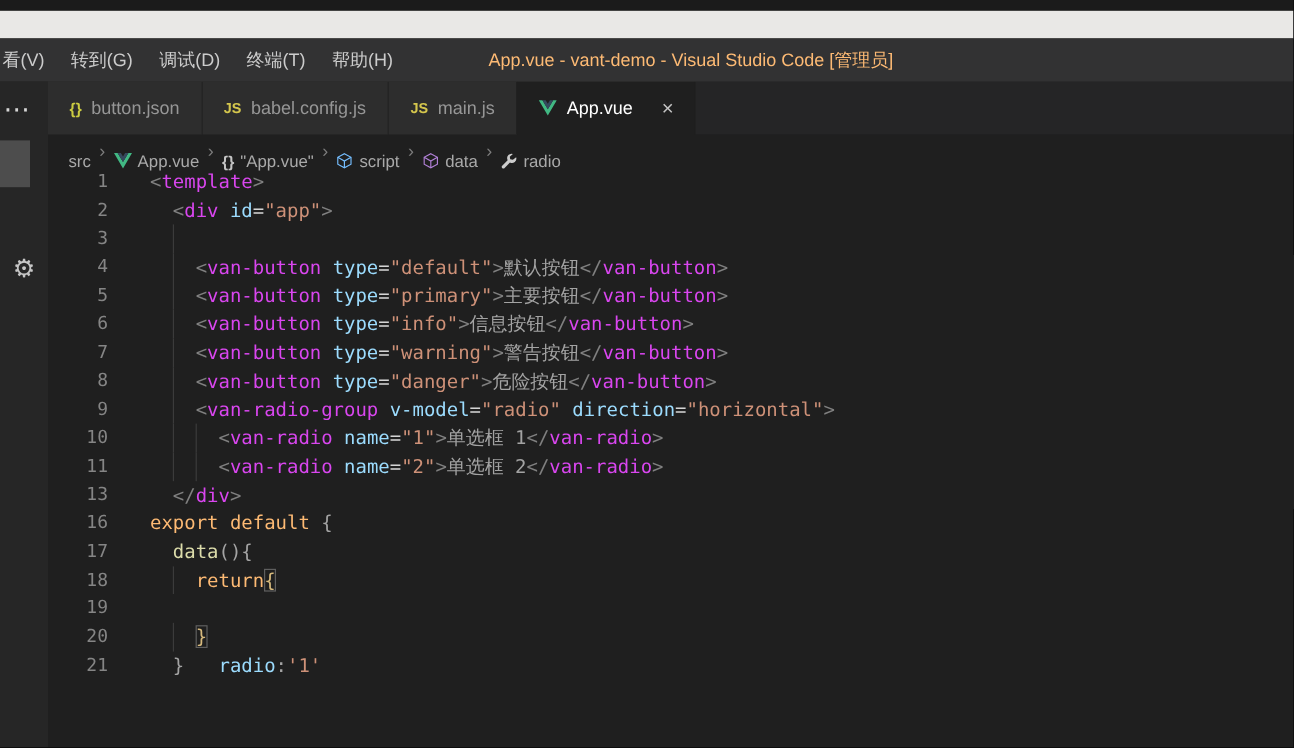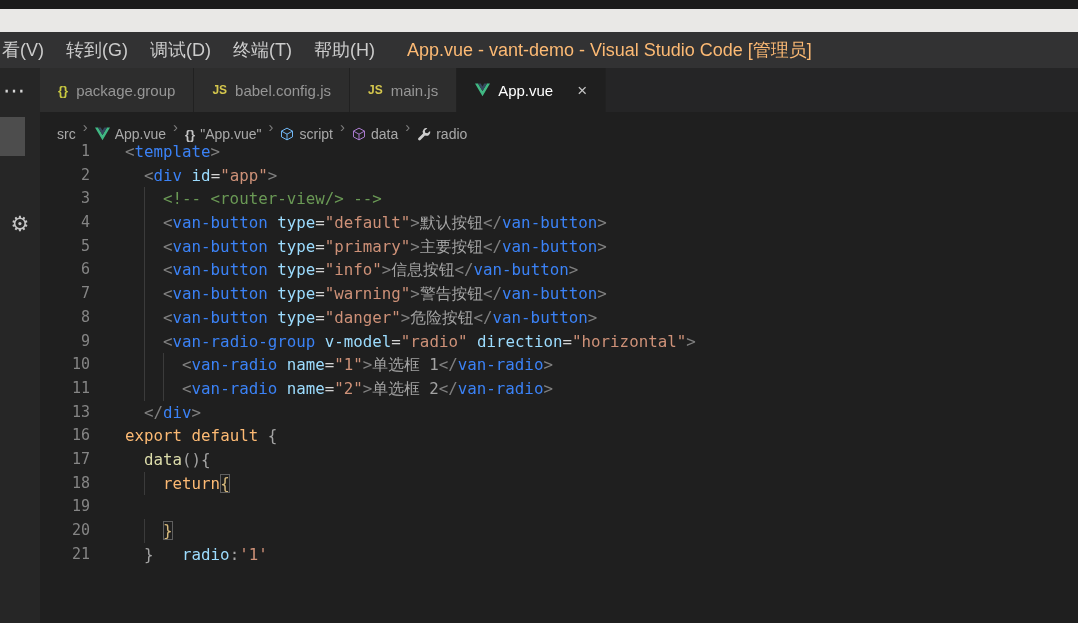--- a/index.html
+++ b/index.html
@@ -1,21 +1,21 @@
 <!DOCTYPE html>
 <html><head>
 <meta charset="utf-8">
 <style>
   html,body{margin:0;padding:0;background:#000;}
   .screen{width:1078px;height:623px;position:relative;overflow:hidden;background:#1f1f1f;
           font-family:"Liberation Sans",sans-serif;-webkit-font-smoothing:antialiased;}
   .strip-dark{height:9px;background:#1b1b1b;}
   .strip-light{height:23px;background:#e9e8e6;}
   .menubar{height:36px;background:#323233;display:flex;align-items:center;color:#cccccc;
-           font-size:18px;position:relative;}
+           font-size:15px;position:relative;}
   .menu-item{padding:0 11px;height:100%;display:flex;align-items:center;cursor:default;}
   .menu-item:first-child{padding-left:2px;}
   .window-title{position:absolute;left:407px;top:0;height:100%;display:flex;align-items:center;color:#fdba74;}
   .main{display:flex;height:555px;}
   .rail{width:40px;background:#262626;position:relative;flex-shrink:0;}
   .rail-ellipsis{position:absolute;top:10px;left:3px;color:#d6d6d6;font-size:22px;}
   .rail-box{position:absolute;top:49px;left:0;width:25px;height:39px;background:#4d4d4d;}
   .rail-gear{position:absolute;top:144px;left:0;width:40px;text-align:center;font-size:21px;color:#c5c5c5;cursor:pointer;}
   .editor-col{flex:1;display:flex;flex-direction:column;background:#1f1f1f;min-width:0;}
   .tabbar{height:44px;background:#252526;display:flex;flex-shrink:0;}
@@ -29,21 +29,21 @@
   .crumb{display:flex;align-items:center;gap:5px;cursor:pointer;margin-top:16px;}
   .crumb .icon{display:flex;align-items:center;font-size:13px;}
   .crumb-sep{color:#7d7d7d;margin:0 7px;font-size:15px;}
   .code{flex:1;font-family:"DejaVu Sans Mono",monospace;font-size:15.8px;line-height:23.7px;
         color:#d4d4d4;overflow:hidden;}
   .line{display:flex;height:23.7px;white-space:pre;}
   .ln{width:50px;text-align:right;color:#858585;flex-shrink:0;font-size:15px;cursor:default;}
   .lc{flex:1;padding-left:35px;position:relative;cursor:text;}
   .line.cur .lc{background:#242424;box-shadow:inset 0 1px 0 #2e2e2e,inset 0 -1px 0 #2e2e2e;margin-top:48px;}
   .guide{position:absolute;top:0;bottom:0;width:1px;background:#3b3b3b;}
-  .tk-p{color:#808080}.tk-t{color:#3b82f6}.tk-a{color:#9cdcfe}.tk-o{color:#d4d4d4}
+  .tk-p{color:#808080}.tk-t{color:#d946ef}.tk-a{color:#9cdcfe}.tk-o{color:#d4d4d4}
   .tk-s{color:#ce9178}.tk-x{color:#a3a3a3}.tk-c{color:#6a9955}.tk-k{color:#fdba74}
   .tk-f{color:#dcdcaa}
   .tk-g{color:#d7ba7d;outline:1px solid #5f5f5f;outline-offset:-1px;}
 </style>
 </head>
 <body>
 
 <div class="screen">
   <div class="strip-dark"></div>
   <div class="strip-light"></div>
@@ -63,21 +63,21 @@
     <div class="rail">
       <div class="rail-ellipsis">⋯</div>
       <div class="rail-box"></div>
       <div class="rail-gear">⚙</div>
     </div>
 
     <div class="editor-col">
       <div class="tabbar" id="tab-bar">
           <div class="tab">
             <span class="icon" style="color: rgb(203, 203, 65); font-weight: 700; font-size: 13px;">{}</span>
-            <span>package.group</span>
+            <span>button.json</span>
           </div>
           <div class="tab">
             <span class="icon" style="color: rgb(212, 198, 77); font-weight: 700; font-size: 12px;">JS</span>
             <span>babel.config.js</span>
           </div>
           <div class="tab">
             <span class="icon" style="color: rgb(212, 198, 77); font-weight: 700; font-size: 12px;">JS</span>
             <span>main.js</span>
           </div>
           <div class="tab active">
@@ -136,21 +136,21 @@
               <svg width="14" height="14" viewBox="0 0 16 16" fill="#cccccc">
                 <path d="M15 4.6a4.2 4.2 0 0 1-5.9 5L4 14.8a1.6 1.6 0 0 1-2.8-1.1c0-.4.2-.8.5-1.1l5.2-5.2a4.2 4.2 0 0 1 5-5.9L8.9 4.1l.5 2.5 2.5.5z"></path>
               </svg>
             </span>
             <span>radio</span>
           </span>
         </div>
       <div class="code" id="code-area">
           <div class="line"><div class="ln">1</div><div class="lc"><span class="tk-p">&lt;</span><span class="tk-t">template</span><span class="tk-p">&gt;</span></div></div>
           <div class="line"><div class="ln">2</div><div class="lc"><span class="tk-x">  </span><span class="tk-p">&lt;</span><span class="tk-t">div</span><span class="tk-x"> </span><span class="tk-a">id</span><span class="tk-o">=</span><span class="tk-s">"app"</span><span class="tk-p">&gt;</span></div></div>
-          <div class="line"><div class="ln">3</div><div class="lc"><span class="guide" style="left: calc(2ch + 35px);"></span><span class="tk-x">    </span><span class="tk-c">&lt;!-- &lt;router-view/&gt; --&gt;</span></div></div>
+          <div class="line"><div class="ln">3</div><div class="lc"><span class="guide" style="left: calc(2ch + 35px);"></span><span class="tk-x">    </span></div></div>
           <div class="line"><div class="ln">4</div><div class="lc"><span class="guide" style="left: calc(2ch + 35px);"></span><span class="tk-x">    </span><span class="tk-p">&lt;</span><span class="tk-t">van-button</span><span class="tk-x"> </span><span class="tk-a">type</span><span class="tk-o">=</span><span class="tk-s">"default"</span><span class="tk-p">&gt;</span><span class="tk-x">默认按钮</span><span class="tk-p">&lt;/</span><span class="tk-t">van-button</span><span class="tk-p">&gt;</span></div></div>
           <div class="line"><div class="ln">5</div><div class="lc"><span class="guide" style="left: calc(2ch + 35px);"></span><span class="tk-x">    </span><span class="tk-p">&lt;</span><span class="tk-t">van-button</span><span class="tk-x"> </span><span class="tk-a">type</span><span class="tk-o">=</span><span class="tk-s">"primary"</span><span class="tk-p">&gt;</span><span class="tk-x">主要按钮</span><span class="tk-p">&lt;/</span><span class="tk-t">van-button</span><span class="tk-p">&gt;</span></div></div>
           <div class="line"><div class="ln">6</div><div class="lc"><span class="guide" style="left: calc(2ch + 35px);"></span><span class="tk-x">    </span><span class="tk-p">&lt;</span><span class="tk-t">van-button</span><span class="tk-x"> </span><span class="tk-a">type</span><span class="tk-o">=</span><span class="tk-s">"info"</span><span class="tk-p">&gt;</span><span class="tk-x">信息按钮</span><span class="tk-p">&lt;/</span><span class="tk-t">van-button</span><span class="tk-p">&gt;</span></div></div>
           <div class="line"><div class="ln">7</div><div class="lc"><span class="guide" style="left: calc(2ch + 35px);"></span><span class="tk-x">    </span><span class="tk-p">&lt;</span><span class="tk-t">van-button</span><span class="tk-x"> </span><span class="tk-a">type</span><span class="tk-o">=</span><span class="tk-s">"warning"</span><span class="tk-p">&gt;</span><span class="tk-x">警告按钮</span><span class="tk-p">&lt;/</span><span class="tk-t">van-button</span><span class="tk-p">&gt;</span></div></div>
           <div class="line"><div class="ln">8</div><div class="lc"><span class="guide" style="left: calc(2ch + 35px);"></span><span class="tk-x">    </span><span class="tk-p">&lt;</span><span class="tk-t">van-button</span><span class="tk-x"> </span><span class="tk-a">type</span><span class="tk-o">=</span><span class="tk-s">"danger"</span><span class="tk-p">&gt;</span><span class="tk-x">危险按钮</span><span class="tk-p">&lt;/</span><span class="tk-t">van-button</span><span class="tk-p">&gt;</span></div></div>
           <div class="line"><div class="ln">9</div><div class="lc"><span class="guide" style="left: calc(2ch + 35px);"></span><span class="tk-x">    </span><span class="tk-p">&lt;</span><span class="tk-t">van-radio-group</span><span class="tk-x"> </span><span class="tk-a">v-model</span><span class="tk-o">=</span><span class="tk-s">"radio"</span><span class="tk-x"> </span><span class="tk-a">direction</span><span class="tk-o">=</span><span class="tk-s">"horizontal"</span><span class="tk-p">&gt;</span></div></div>
           <div class="line"><div class="ln">10</div><div class="lc"><span class="guide" style="left: calc(2ch + 35px);"></span><span class="guide" style="left: calc(4ch + 35px);"></span><span class="tk-x">      </span><span class="tk-p">&lt;</span><span class="tk-t">van-radio</span><span class="tk-x"> </span><span class="tk-a">name</span><span class="tk-o">=</span><span class="tk-s">"1"</span><span class="tk-p">&gt;</span><span class="tk-x">单选框 1</span><span class="tk-p">&lt;/</span><span class="tk-t">van-radio</span><span class="tk-p">&gt;</span></div></div>
           <div class="line"><div class="ln">11</div><div class="lc"><span class="guide" style="left: calc(2ch + 35px);"></span><span class="guide" style="left: calc(4ch + 35px);"></span><span class="tk-x">      </span><span class="tk-p">&lt;</span><span class="tk-t">van-radio</span><span class="tk-x"> </span><span class="tk-a">name</span><span class="tk-o">=</span><span class="tk-s">"2"</span><span class="tk-p">&gt;</span><span class="tk-x">单选框 2</span><span class="tk-p">&lt;/</span><span class="tk-t">van-radio</span><span class="tk-p">&gt;</span></div></div>
           <div class="line"><div class="ln">13</div><div class="lc"><span class="tk-x">  </span><span class="tk-p">&lt;/</span><span class="tk-t">div</span><span class="tk-p">&gt;</span></div></div>
           <div class="line"><div class="ln">16</div><div class="lc"><span class="tk-k">export</span><span class="tk-x"> </span><span class="tk-k">default</span><span class="tk-x"> {</span></div></div>

